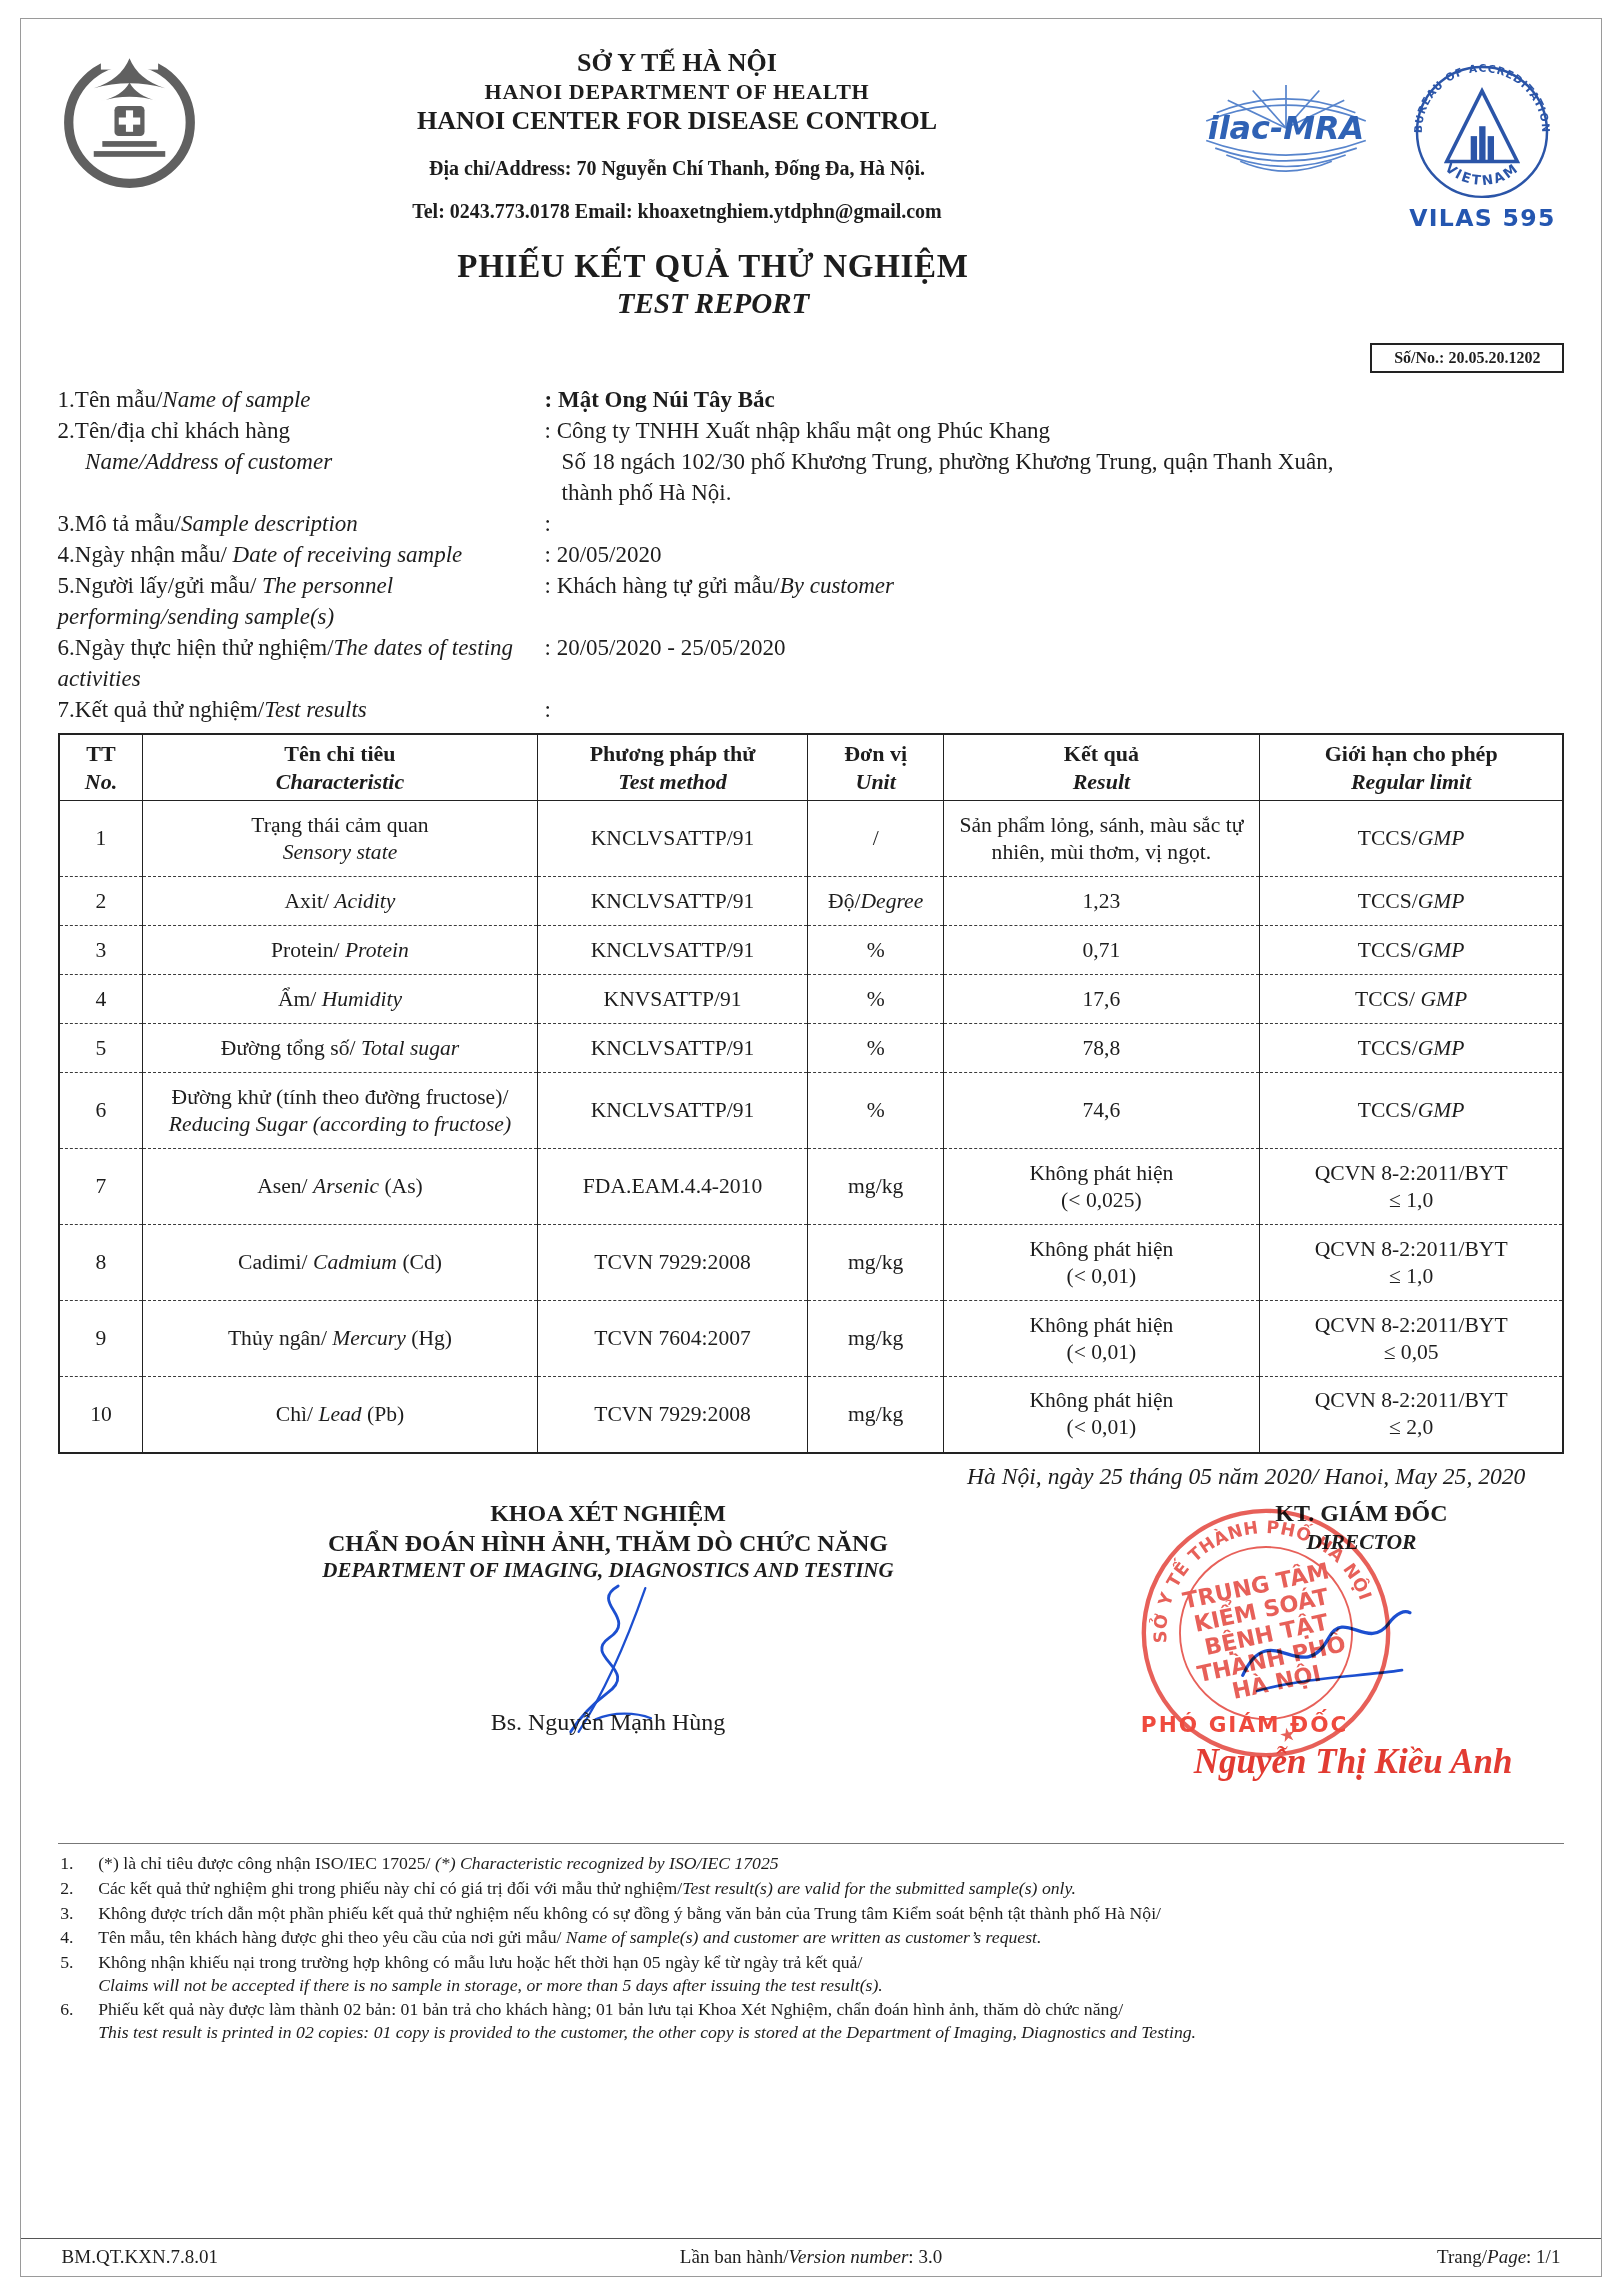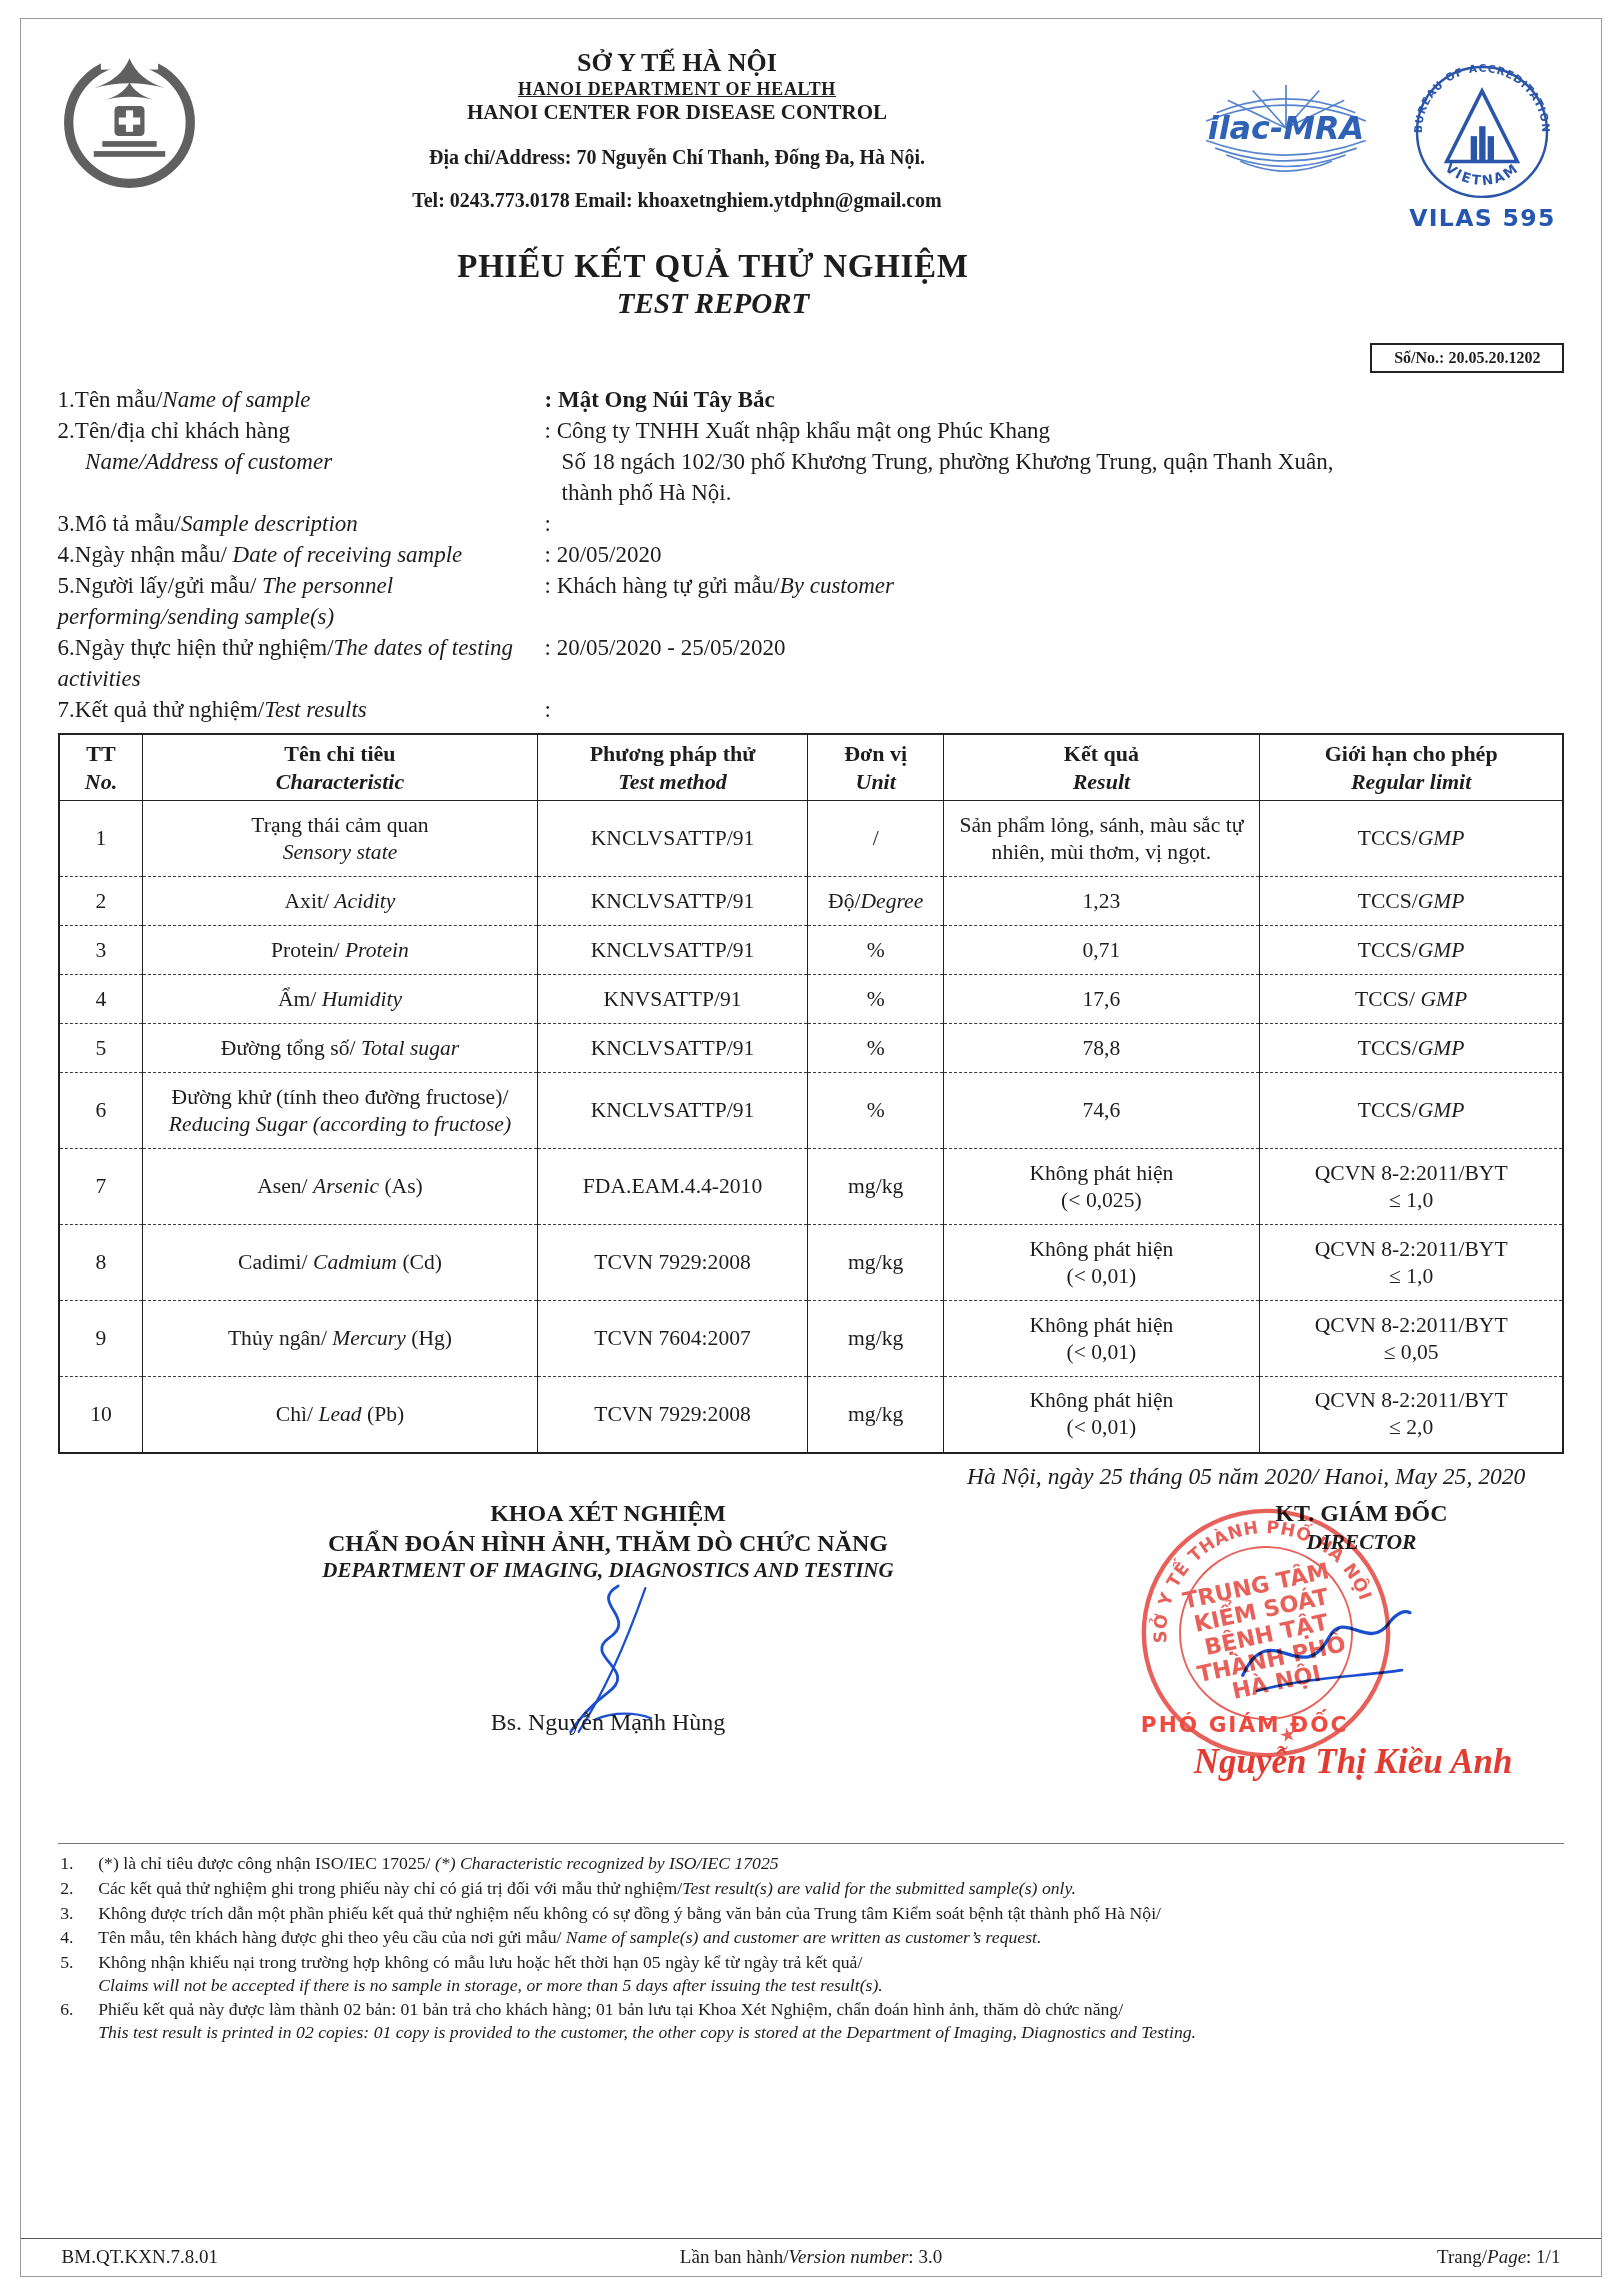--- a/index.html
+++ b/index.html
@@ -5,23 +5,23 @@
   html,body{margin:0;padding:0;background:#ffffff;}
   body{width:1622px;height:2295px;font-family:"Liberation Serif","DejaVu Serif",serif;color:#1d1d1d;}
   .page{position:relative;width:1622px;height:2295px;box-sizing:border-box;background:#fff;padding:18.3px 19.6px;}
   .sheet{border:1.3px solid #9a9a9a;height:100%;box-sizing:border-box;padding:27.5px 37px 0;display:flex;flex-direction:column;overflow:hidden;background:#fff;}
 
   
   .header{display:flex;align-items:flex-start;}
   .logo{width:164px;flex:0 0 auto;padding-top:3.9px;}
   .org{flex:1;text-align:center;line-height:1.22;}
   .org1{font-size:26px;font-weight:bold;}
-  .org2{font-size:18px;font-weight:bold;letter-spacing:0.7px;text-decoration:underline;}
+  .org2{font-size:22px;font-weight:bold;letter-spacing:0.7px;}
   .org3{font-size:30px;font-weight:bold;margin-top:2px;}
-  .org4{font-size:21px;font-weight:bold;}
+  .org4{font-size:26px;font-weight:bold;}
   .org5{font-size:20px;font-weight:bold;margin-top:19px;}
   .stamps{width:432px;flex:0 0 auto;display:flex;justify-content:flex-end;align-items:flex-start;gap:3.9px;padding-top:10.5px;}
   .ilac-box{width:222px;padding-top:22px;}
   .vilas-box{width:164px;text-align:center;}
   .vilas-label{font-family:"DejaVu Sans","Liberation Sans",sans-serif;font-weight:bold;color:#2456b0;font-size:23.6px;letter-spacing:1.3px;margin-top:-9.2px;}
 
   
   .title-wrap{text-align:center;padding-right:196px;margin-top:14.4px;line-height:1.2;}
   .title-vi{font-size:33px;font-weight:bold;letter-spacing:0.7px;}
   .title-en{font-size:29px;font-weight:bold;font-style:italic;}

